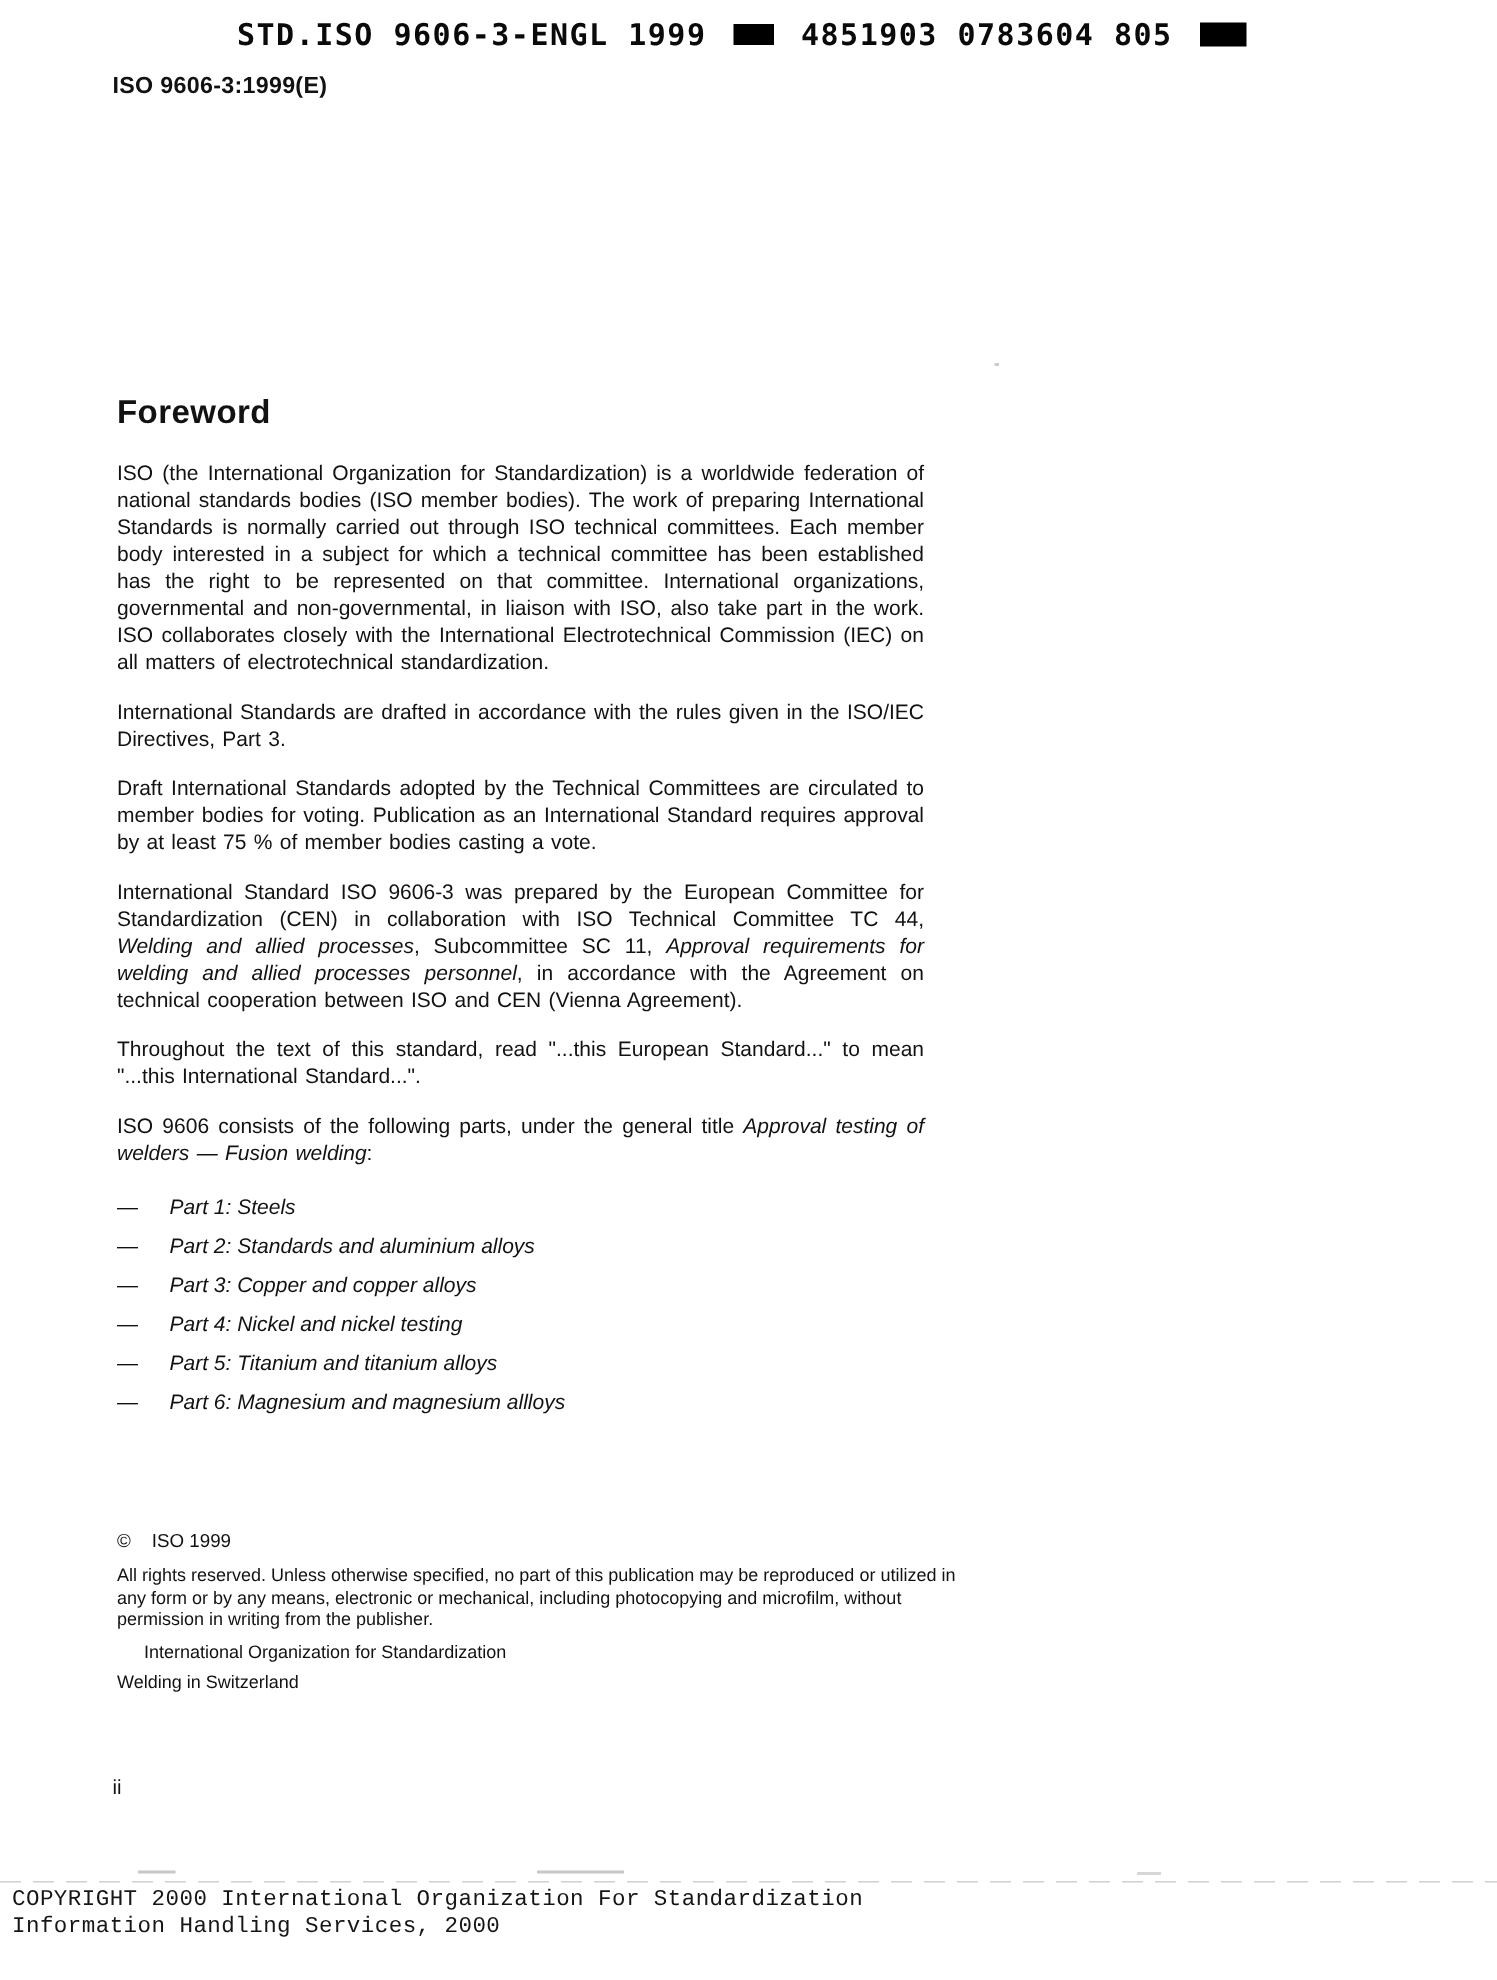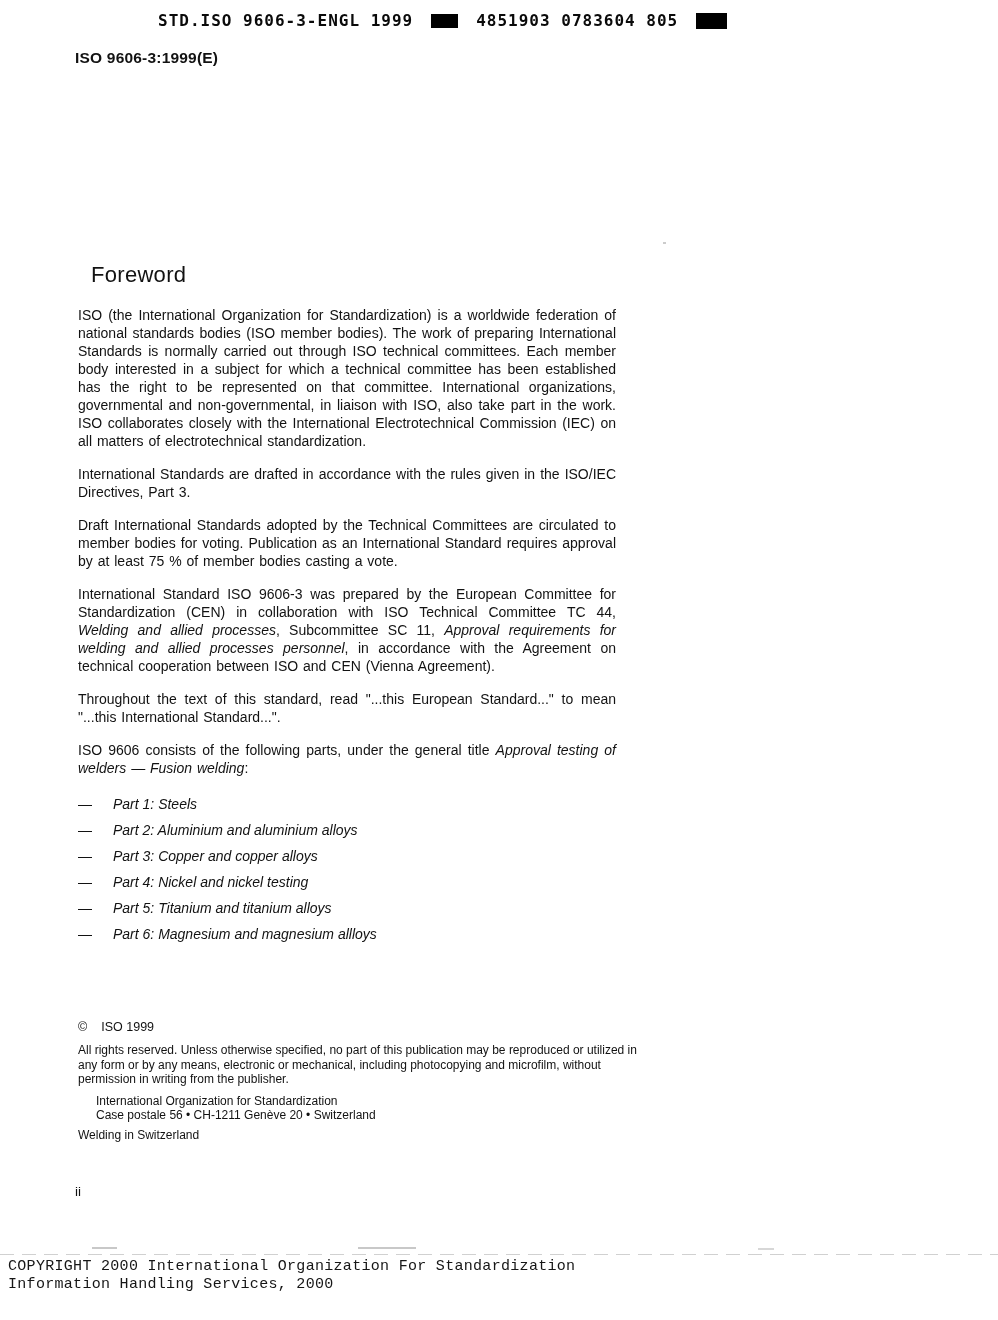--- a/index.html
+++ b/index.html
@@ -6,31 +6,31 @@
   .page {
     position:relative; width:998px; height:1320px; margin:0 auto;
     background:#ffffff; overflow:hidden;
     font-family:"Liberation Sans", sans-serif; color:#121212;
   }
   
   .scan-header {
     position:absolute; left:158px; top:11px;
     display:flex; align-items:center; gap:18px; white-space:nowrap;
     font-family:"DejaVu Sans Mono", monospace; font-weight:bold;
-    font-size:16px; letter-spacing:1px; color:#0a0a0a;
+    font-size:20px; letter-spacing:1px; color:#0a0a0a;
   }
   .scan-mark { display:inline-block; width:27px; height:14px; background:#000; }
   .scan-mark.end { width:31px; height:16px; }
   .doc-ref {
     position:absolute; left:75px; top:49px;
     font-size:15.5px; font-weight:bold; letter-spacing:0.2px;text-align:right;
   }
   
   .content { position:absolute; left:78px; top:262px; width:554px; }
-  .content h1 { font-size:22px; font-weight:normal; margin:0 0 18px 13px; letter-spacing:0.3px; }
+  .content h1 { font-size:22px; font-weight:bold; margin:0 0 18px 0; letter-spacing:0.3px; }
   .content p {
     font-size:14px; line-height:18px; margin:0 16px 15px 0;
     text-align:justify; word-spacing:1px;
   }
   .it { font-style:italic; }
   .parts { margin-top:18px; }
   .part-item { display:flex; font-size:14px; line-height:18px; margin-bottom:8px; }
   .part-dash { flex:none; width:35px; }
   .part-label { font-style:italic; }
   
@@ -82,21 +82,21 @@
     <p>Throughout the text of this standard, read "...this European Standard..." to mean "...this International Standard...".</p>
     <p><span>ISO 9606 consists of the following parts, under the general title </span><span class="it">Approval testing of welders — Fusion welding</span><span>:</span></p>
 
     <div class="parts">
       <div class="part-item">
         <span class="part-dash">—</span>
         <span class="part-label">Part 1: Steels</span>
       </div>
       <div class="part-item">
         <span class="part-dash">—</span>
-        <span class="part-label">Part 2: Aluminium and aluminium alloys</span>
+        <span class="part-label">Part 2: Standards and aluminium alloys</span>
       </div>
       <div class="part-item">
         <span class="part-dash">—</span>
         <span class="part-label">Part 3: Copper and copper alloys</span>
       </div>
       <div class="part-item">
         <span class="part-dash">—</span>
         <span class="part-label">Part 4: Nickel and nickel testing</span>
       </div>
       <div class="part-item">
@@ -110,21 +110,20 @@
     </div>
   </div>
 
   <div class="cpy">
     <div class="cpy-symbol-line">
       <span class="cpy-symbol">©</span><span>ISO 1999</span>
     </div>
     <div class="rights">All rights reserved. Unless otherwise specified, no part of this publication may be reproduced or utilized in any form or by any means, electronic or mechanical, including photocopying and microfilm, without permission in writing from the publisher.</div>
     <div class="address">
       <div>International Organization for Standardization</div>
-      <div>Case postale 56 • CH-1211 Genève 20 • Switzerland</div>
     </div>
     <div class="printed">Welding in Switzerland</div>
   </div>
 
   <div class="page-number">ii</div>
 
   <div class="artifact a1"></div>
   <div class="artifact a2"></div>
   <div class="artifact a3"></div>
   <div class="artifact speck"></div>

